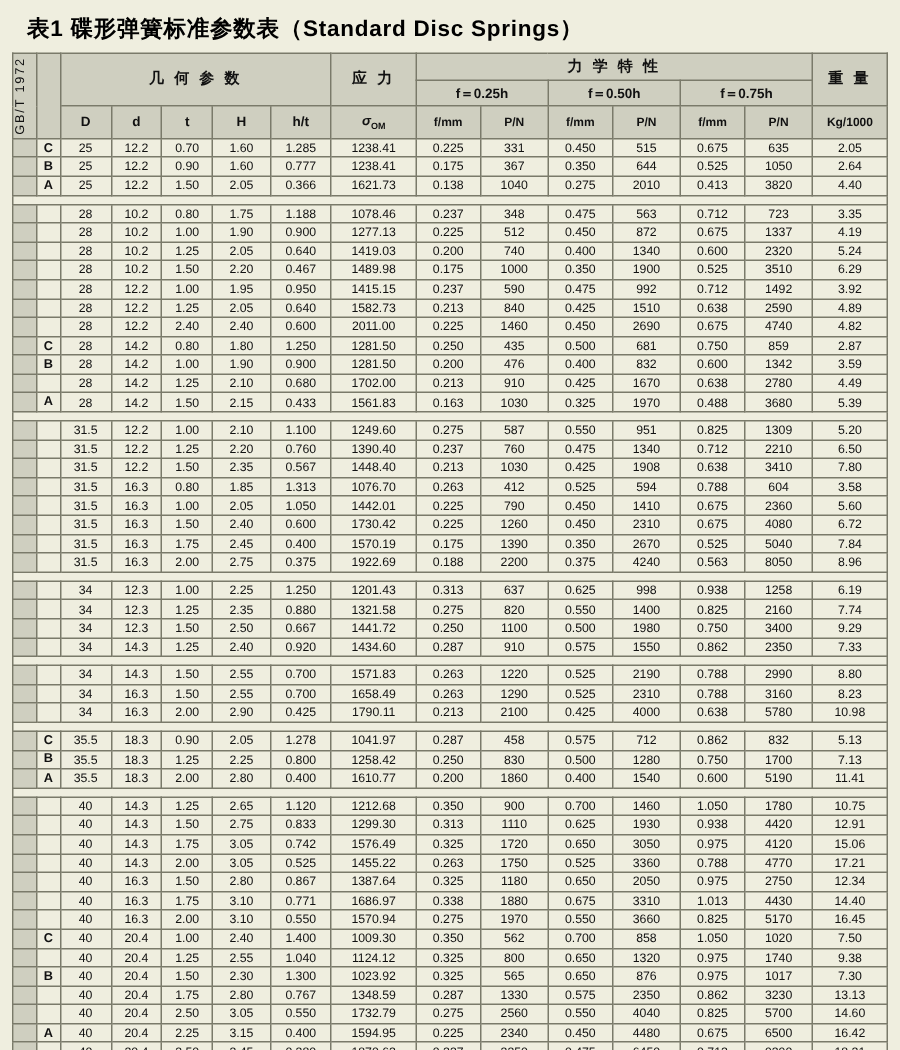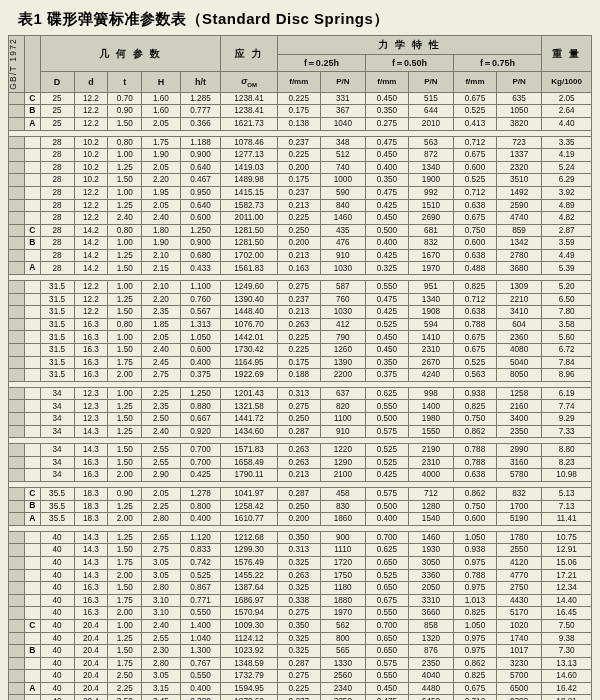--- a/index.html
+++ b/index.html
@@ -500,21 +500,21 @@
           <td>6.72</td>
         </tr>
         <tr>
           <td class="stdcell"></td>
           <td class="grpcell"></td>
           <td>31.5</td>
           <td>16.3</td>
           <td>1.75</td>
           <td>2.45</td>
           <td>0.400</td>
-          <td>1164.95</td>
+          <td>1570.19</td>
           <td>0.175</td>
           <td>1390</td>
           <td>0.350</td>
           <td>2670</td>
           <td>0.525</td>
           <td>5040</td>
           <td>7.84</td>
         </tr>
         <tr class="sep">
           <td class="stdcell"></td>
@@ -739,21 +739,21 @@
           <td>14.3</td>
           <td>1.50</td>
           <td>2.75</td>
           <td>0.833</td>
           <td>1299.30</td>
           <td>0.313</td>
           <td>1110</td>
           <td>0.625</td>
           <td>1930</td>
           <td>0.938</td>
-          <td>2550</td>
+          <td>4420</td>
           <td>12.91</td>
         </tr>
         <tr>
           <td class="stdcell"></td>
           <td class="grpcell"></td>
           <td>40</td>
           <td>14.3</td>
           <td>1.75</td>
           <td>3.05</td>
           <td>0.742</td>

